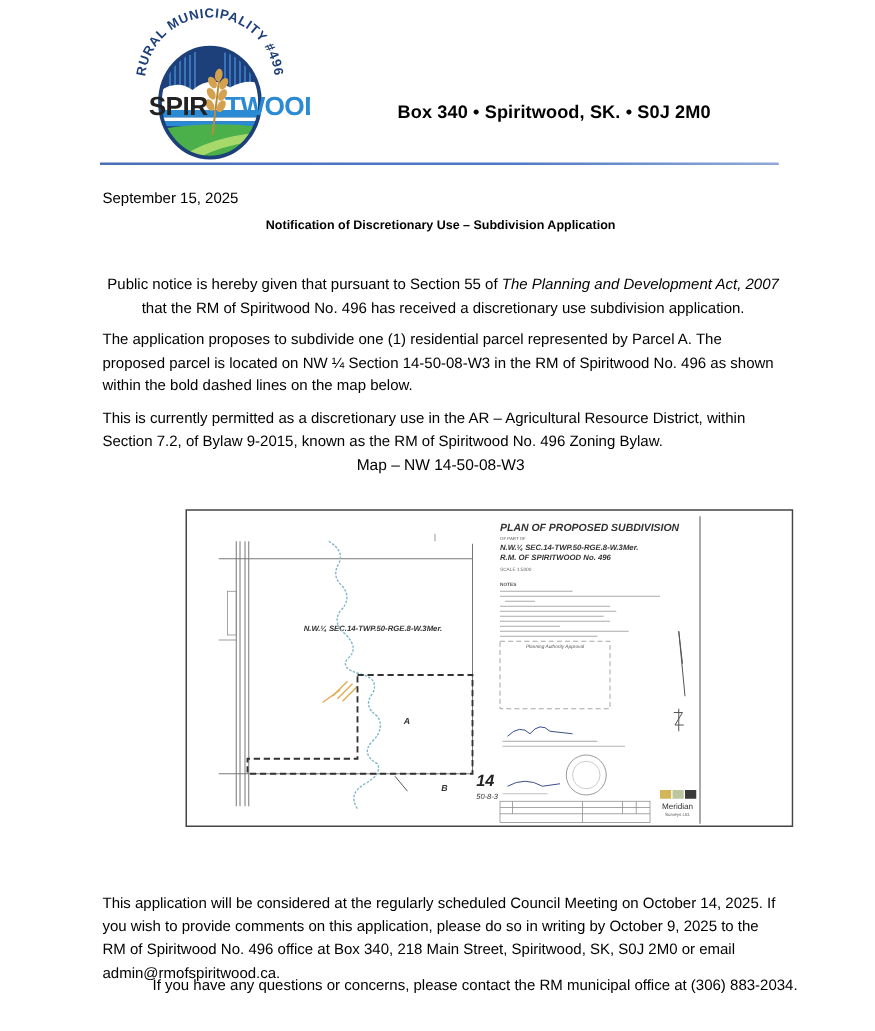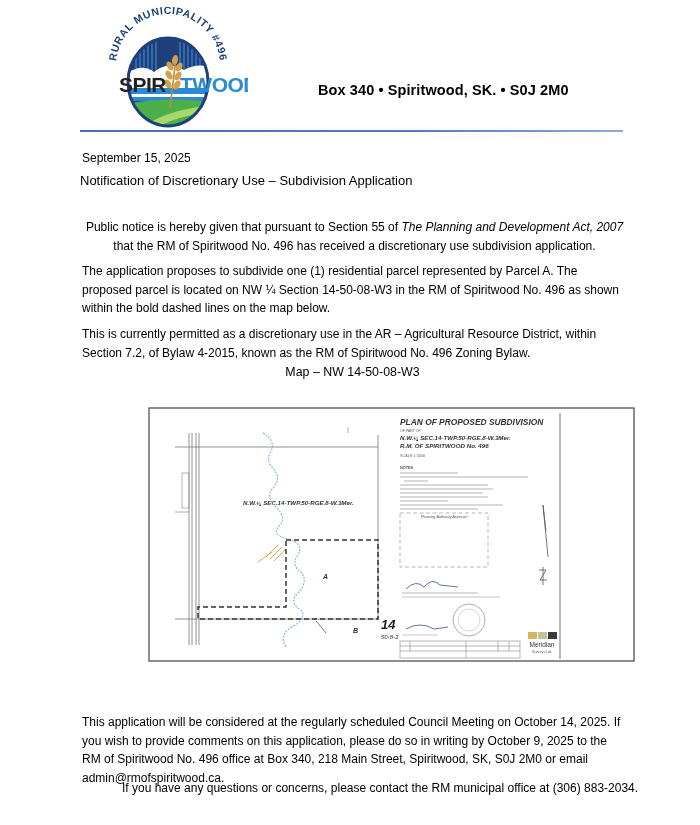--- a/index.html
+++ b/index.html
@@ -4,21 +4,21 @@
   <style>
     html, body { margin: 0; padding: 0; background: #ffffff; }
     body { width: 700px; height: 825px; position: relative; overflow: hidden;
            font-family: "Liberation Sans", "DejaVu Sans", sans-serif; color: #000; }
     .logo { position: absolute; left: 88px; top: 4px; width: 160px; height: 128px; }
     .header-address { position: absolute; left: 290px; top: 82px; font-size: 14.5px; font-weight: bold; letter-spacing: 0.1px; margin-left: 28px; }
     .header-rule { position: absolute; left: 80px; top: 130px; width: 543px; height: 2px;
                    background: linear-gradient(to right, #4a6fb8, #4f79c4 60%, #8ea9d8); }
     .text { position: absolute; left: 82px; font-size: 12px; line-height: 18.5px; width: 545px; }
     .date { top: 149px; }
-    .title { position: absolute; left: 80px; width: 545px; top: 172px; font-weight: normal; font-size: 13px; line-height: 18px; }
+    .title { position: absolute; left: 80px; width: 545px; top: 172px; text-align: center; font-weight: bold; font-size: 10px; line-height: 18px; }
     .p1 { top: 218px; text-align: center; }
     .p2 { top: 262px; }
     .p3 { top: 325px; }
     .map-caption { position: absolute; left: 80px; width: 545px; top: 365px; text-align: center; font-size: 12.4px; }
     .map { position: absolute; left: 148px; top: 407px; width: 487px; height: 255px; }
     .p4 { top: 688px; margin-top: 25px; }
     .p5 { top: 779px; margin-left: 40px; }
     .signoff { top: 804px; margin-top: 34px; }
     em { font-style: italic; }
   </style>
@@ -82,21 +82,21 @@
 <div class="text date">September 15, 2025</div>
 
 <div class="title">
   <div>Notification of Discretionary Use – Subdivision Application</div>
 </div>
 
 <div class="text p1"><span>Public notice is hereby given that pursuant to Section 55 of </span><em>The Planning and Development Act, 2007</em><span> that the RM of Spiritwood No. 496 has received a discretionary use subdivision application.</span></div>
 
 <div class="text p2">The application proposes to subdivide one (1) residential parcel represented by Parcel A.  The proposed parcel is located on NW ¼ Section 14-50-08-W3 in the RM of Spiritwood No. 496 as shown within the bold dashed lines on the map below.</div>
 
-<div class="text p3">This is currently permitted as a discretionary use in the AR – Agricultural Resource District, within Section 7.2, of Bylaw 4-2015, known as the RM of Spiritwood No. 496 Zoning Bylaw.</div>
+<div class="text p3">This is currently permitted as a discretionary use in the AR – Agricultural Resource District, within Section 7.2, of Bylaw 9-2015, known as the RM of Spiritwood No. 496 Zoning Bylaw.</div>
 
 <div class="map-caption">Map – NW 14-50-08-W3</div>
 
 <svg class="map" viewBox="0 0 487 255">
   <rect x="1" y="1" width="485" height="253" fill="#ffffff" stroke="#444" stroke-width="1.2"></rect>
 
   <g stroke="#777" stroke-width="0.8">
     <line x1="41" y1="26" x2="41" y2="238"></line>
     <line x1="44" y1="26" x2="44" y2="238"></line>
     <line x1="48" y1="26" x2="48" y2="238"></line>

